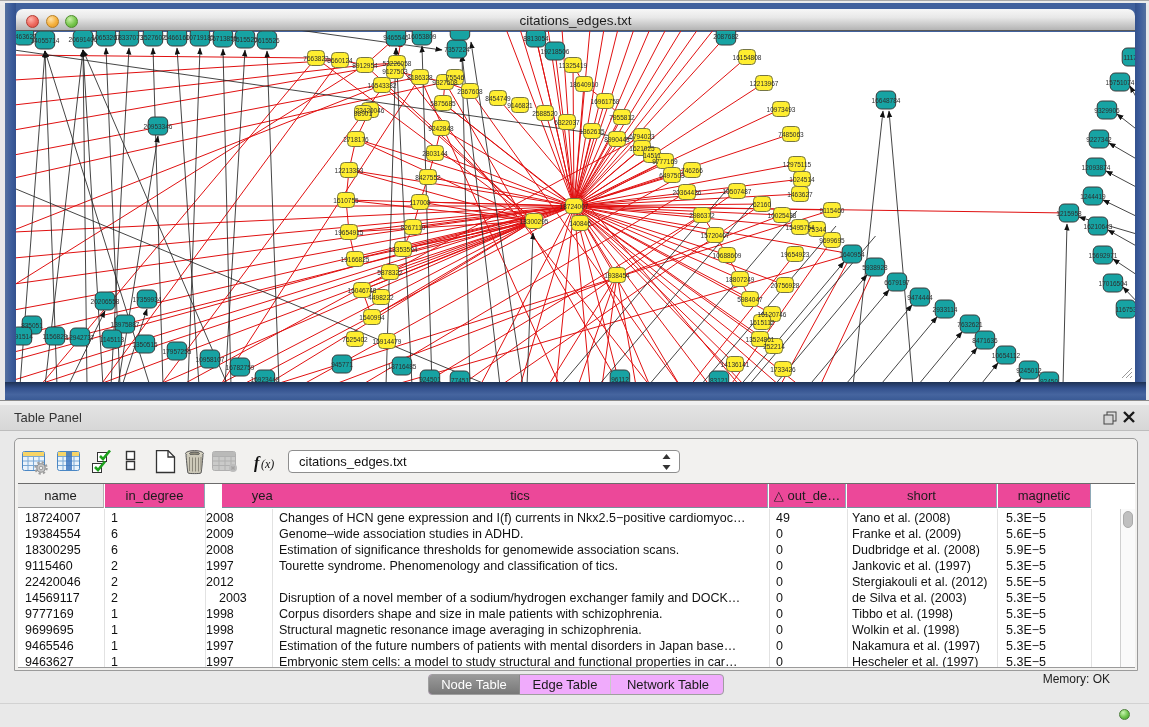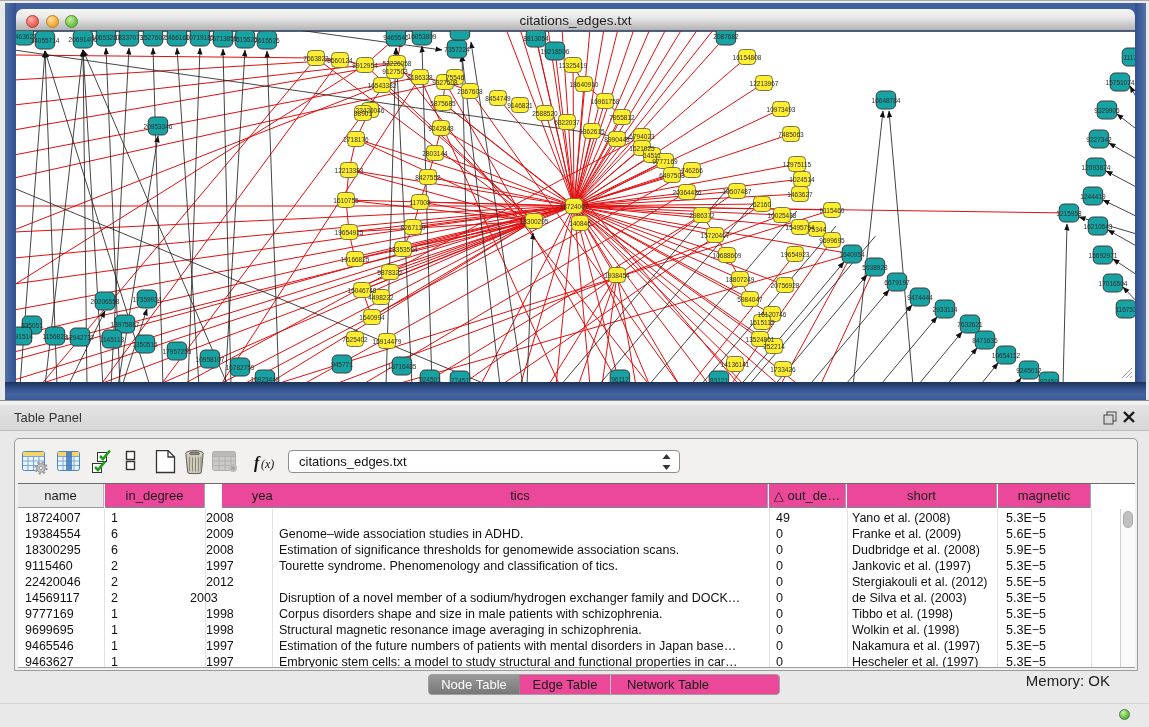--- a/index.html
+++ b/index.html
@@ -19,27 +19,27 @@
 #tpbar .lbl{position:absolute;left:14px;top:5px;font-size:13px;color:#333}
 #panel{left:14px;top:438px;width:1124px;height:233px;background:#f2f1ef;border:1px solid #9b9b9b;border-radius:5px 5px 0 0}
 #tbl{position:absolute;left:3px;top:44px;width:1117px;height:185px;background:#fff;border-top:1px solid #6b6b6b;border-bottom:1px solid #9b9b9b;overflow:hidden}
 .hcell{position:absolute;top:0;height:24px;background:#ec4899;border-right:1px solid #8ea8b6;border-bottom:1px solid #76909e;font-size:13px;color:#1c1c1c;text-align:center;line-height:24px}
 .trow{position:absolute;left:0;width:1117px;height:16px;font-size:12.5px;color:#111}
 .trow span{position:absolute;top:0;white-space:nowrap}
 .vline{position:absolute;top:25px;bottom:0;width:1px;background:#e2e2e2}
 #sbar{position:absolute;right:0;top:25px;width:15px;bottom:0;background:#fafafa;border-left:1px solid #d0d0d0}
 #sbar .th{position:absolute;left:2px;top:2px;width:10px;height:17px;border-radius:5px;background:#c0c0c0;border:1px solid #aaa}
 
-#tabs{left:428px;top:674px;width:352px;height:21px;background:#ec4899;border:1px solid #9f9f9f;border-radius:4px;overflow:hidden}
+#tabs{left:428px;top:674px;width:296px;height:21px;background:#f0abfc;border:1px solid #9f9f9f;border-radius:4px;overflow:hidden}
 #tabs div{position:absolute;top:0;height:100%;font-size:13px;text-align:center;line-height:20px;color:#1a1a1a}
 #seg1{left:0;width:91px;background:linear-gradient(180deg,#9a9a9a,#787878);color:#fff !important;border-right:1px solid #8a8a8a}
 #seg2{left:91px;width:91px;border-right:1px solid #c9c9c9}
 #seg3{left:182px;width:114px}
 #botline{left:0;top:703px;width:1149px;height:1px;background:#d2d2d2}
-#mem{right:39px;top:672px;font-size:15px;color:#222}
+#mem{right:39px;top:672px;font-size:12px;color:#222}
 #led{right:19px;top:709px;width:11px;height:11px;border-radius:50%;background:radial-gradient(circle at 35% 30%,#c8f5b0,#6cc24a 55%,#3f9a2e);border:1px solid #4c7f3a}
 </style></head><body>
 <div class="abs" id="topstrip"></div>
 <div class="abs" id="frame">
     <div class="side-l"></div>
     <div class="side-r"></div>
     <div class="bot" style="background:linear-gradient(180deg,#1e3254,#33518d 35%,#46659f 70%,#3a5a95)"></div>
   </div>
 <div class="abs" id="canvas"></div>
 <svg width="1119" height="353" viewBox="16 29 1119 353" style="position:absolute;left:16px;top:29px">
@@ -656,20 +656,21 @@
    <div class="vline" style="left:254px"></div>
       <div class="vline" style="left:751px"></div>
    <div class="vline" style="left:829px"></div>
       <div class="vline" style="left:979px"></div>
    <div class="vline" style="left:1073px"></div>
    <div id="rows" style="position:absolute;left:-17px;top:-482px;width:1149px;height:1200px">
 <div class="trow" style="top:509px">
 <span style="left:24px">18724007</span>
           <span style="left:110px">1</span>
           <span style="left:205px">2008</span>
+          <span style="left:278px">Changes of HCN gene expression and I(f) currents in Nkx2.5−positive cardiomyoc…</span>
           <span style="left:775px">49</span>
           <span style="left:851px">Yano et al. (2008)</span>
           <span style="left:1005px">5.3E−5</span>
         </div>
 <div class="trow" style="top:525px">
 <span style="left:24px">19384554</span>
           <span style="left:110px">6</span>
           <span style="left:205px">2009</span>
           <span style="left:278px">Genome–wide association studies in ADHD.</span>
           <span style="left:775px">0</span>
@@ -698,21 +699,21 @@
 <span style="left:24px">22420046</span>
           <span style="left:110px">2</span>
           <span style="left:205px">2012</span>
           <span style="left:775px">0</span>
           <span style="left:851px">Stergiakouli et al. (2012)</span>
           <span style="left:1005px">5.5E−5</span>
         </div>
 <div class="trow" style="top:589px">
 <span style="left:24px">14569117</span>
           <span style="left:110px">2</span>
-          <span style="left:189px">2003</span>
+          <span style="left:218px">2003</span>
           <span style="left:278px">Disruption of a novel member of a sodium/hydrogen exchanger family and DOCK…</span>
           <span style="left:775px">0</span>
           <span style="left:851px">de Silva et al. (2003)</span>
           <span style="left:1005px">5.3E−5</span>
         </div>
 <div class="trow" style="top:605px">
 <span style="left:24px">9777169</span>
           <span style="left:110px">1</span>
           <span style="left:205px">1998</span>
           <span style="left:278px">Corpus disorders shape and size in male patients with schizophrenia.</span>

